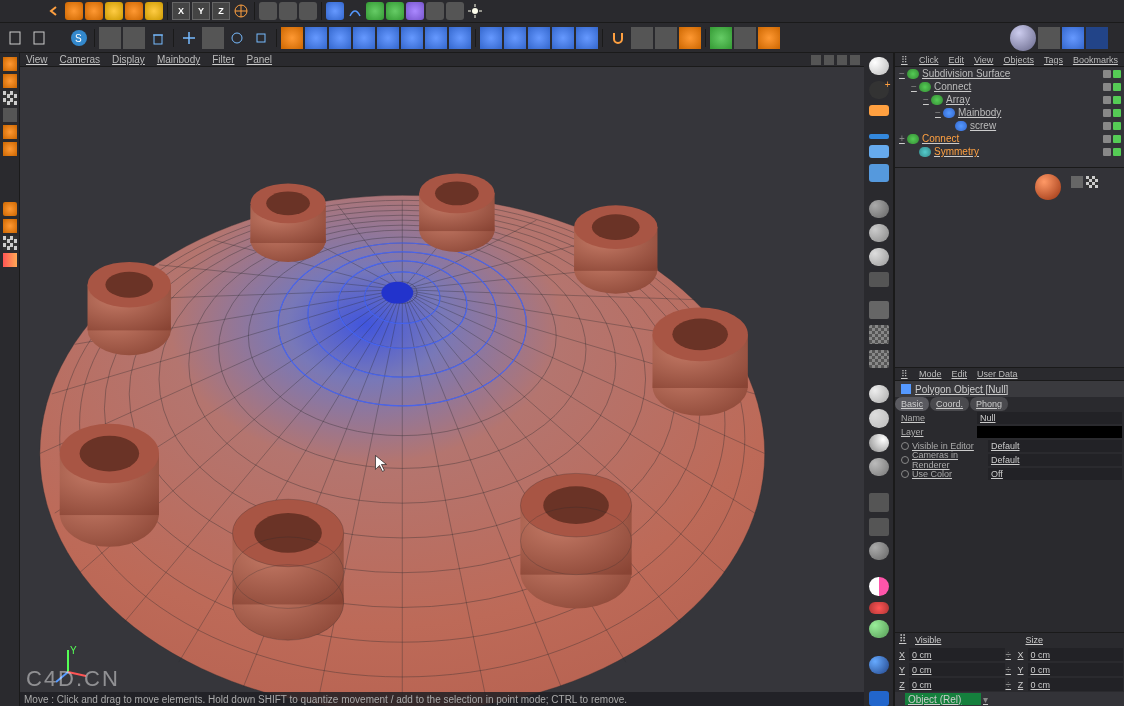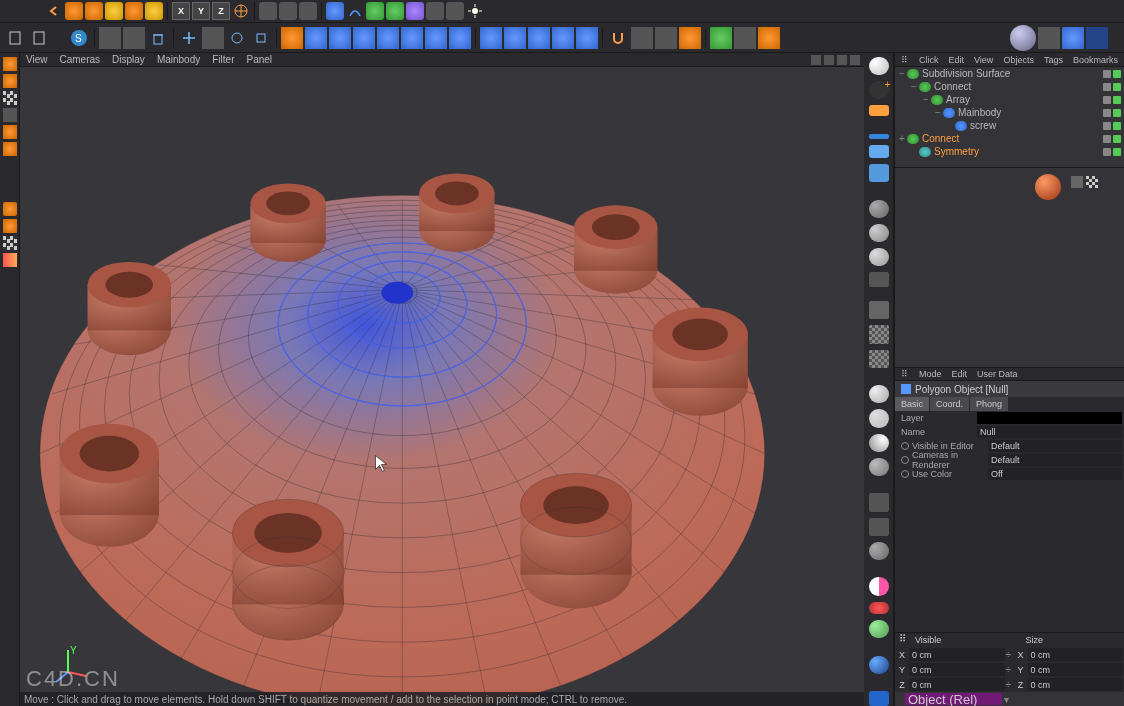--- a/index.html
+++ b/index.html
@@ -12,21 +12,21 @@
 .ico-gray { background: #555; }
 .ico-blue { background: radial-gradient(circle, #6699ff, #3366cc); }
 .ico-green { background: radial-gradient(circle, #66cc66, #339933); }
 .ico-purple { background: radial-gradient(circle, #aa88ff, #7755cc); }
 .sep { width: 1px; height: 18px; background: #1a1a1a; margin: 0 2px; }
 .axis-btn { width: 18px; height: 18px; background: #444; border: 1px solid #666; color: #fff; font-weight: bold; display: flex; align-items: center; justify-content: center; font-size: 9px; cursor: pointer; }
 
 .second-toolbar { height: 30px; background: #2a2a2e; display: flex; align-items: center; padding-left: 4px; gap: 2px; border-bottom: 1px solid #1a1a1a; }
 .second-toolbar .ico { width: 22px; height: 22px; display: flex; align-items: center; justify-content: center; cursor: pointer; }
 
-.main-area { position: absolute; top: 53px; left: 0; right: 0; bottom: 0; display: flex; }
+.main-area { position: absolute; top: 53px; left: 0; right: 0; bottom: 0; display: flex; text-decoration: underline; }
 
 .left-panel { width: 20px; background: #2a2a2e; border-right: 1px solid #1a1a1a; display: flex; flex-direction: column; gap: 3px; padding-top: 4px; align-items: center; }
 .left-panel .ico { width: 16px; height: 16px; cursor: pointer; }
 
 .viewport-container { flex: 1; display: flex; flex-direction: column; }
 .viewport-menu { height: 14px; background: #2a2a2e; display: flex; align-items: center; padding-left: 6px; gap: 12px; border-bottom: 1px solid #1a1a1a; }
 .viewport-menu span { color: #bbb; cursor: pointer; }
 .viewport-menu .icons-right { margin-left: auto; display: flex; gap: 3px; margin-right: 4px; }
 .viewport-menu .icons-right .mini-ico { width: 10px; height: 10px; background: #555; }
 
@@ -60,39 +60,39 @@
 .mat-area .tags-row { position: absolute; top: 8px; left: 176px; display: flex; gap: 3px; }
 .mat-area .tags-row div { width: 12px; height: 12px; background: #555; }
 
 .attr-menu { height: 14px; background: #2a2a2e; display: flex; align-items: center; gap: 10px; padding-left: 6px; border-top: 1px solid #1a1a1a; border-bottom: 1px solid #1a1a1a; }
 .attr-menu span { color: #bbb; cursor: pointer; font-size: 9px; }
 
 .attr-header { height: 16px; background: #3a3a3e; display: flex; align-items: center; padding-left: 6px; gap: 4px; }
 .attr-header .poly-ico { width: 10px; height: 10px; background: #59f; }
 
 .tabs { display: flex; height: 14px; }
-.tab { padding: 1px 6px; background: #4a4a4e; color: #ccc; border-right: 1px solid #2a2a2e; cursor: pointer; font-size: 9px; display:flex; align-items:center;}
+.tab { padding: 1px 6px; background: #4a4a4e; color: #ccc; border-right: 1px solid #2a2a2e; cursor: pointer; font-size: 9px; display:flex; align-items:center;border-radius:7px;}
 .tab.active { background: #5a5a60; }
 
 .section-header { height: 14px; background: #444448; display: flex; align-items: center; padding-left: 6px; font-weight: bold; font-size: 9px; }
 
 .prop-row { display: flex; align-items: center; height: 14px; padding-left: 6px; }
 .prop-row .lbl { width: 76px; color: #aaa; font-size: 9px; }
 .prop-row .val { flex: 1; background: #222226; color: #ccc; height: 12px; padding-left: 3px; display: flex; align-items: center; font-size: 9px; margin-right: 2px;}
 .prop-row .radio { width: 8px; height: 8px; border: 1px solid #888; border-radius: 50%; margin-right: 3px; }
 .prop-row .check { width: 8px; height: 8px; border: 1px solid #888; margin-right: 3px; }
 
 .coords { border-top: 1px solid #1a1a1a; }
 .coords-header { display: flex; height: 14px; background: #2a2a2e; }
 .coords-header .ch { flex: 1; color: #ccc; font-size: 9px; padding-left: 12px; display:flex; align-items:center;}
 .coord-row { display: flex; height: 15px; align-items: center; }
 .coord-row .axis-lbl { width: 14px; text-align: center; color: #ccc; font-size: 9px; }
 .coord-row .cval { flex: 1; background: #222226; color: #ccc; height: 13px; padding-left: 3px; display: flex; align-items: center; font-size: 9px; margin-right: 1px;}
 .bottom-dd { height: 14px; display: flex; align-items: center; padding-left: 10px; background: #333338; }
-.bottom-dd .dd { background: #701a75; width: 97px; height: 12px; color: #ccc; padding-left: 3px; font-size: 13px; display:flex; align-items:center; }
+.bottom-dd .dd { background: #15803d; width: 76px; height: 12px; color: #ccc; padding-left: 3px; font-size: 10px; display:flex; align-items:center; }
 </style>
 </head>
 <body>
 
 <div class="top-toolbar">
   <div class="ico">
       <svg width="14" height="14">
         <path d="M9 3 L4 7 L9 11" fill="none" stroke="#ffa040" stroke-width="2"></path>
       </svg>
     </div>
@@ -546,26 +546,26 @@
     </div>
 
     <div class="tabs">
       <div class="tab active">Basic</div>
       <div class="tab">Coord.</div>
       <div class="tab">Phong</div>
     </div>
 
 
     <div class="prop-row">
+      <span class="lbl">Name</span>
+      <span class="val">Null</span>
+    </div>
+    <div class="prop-row">
       <span class="lbl">Layer</span>
       <span class="val" style="background:#000"></span>
-    </div>
-    <div class="prop-row">
-      <span class="lbl">Name</span>
-      <span class="val">Null</span>
     </div>
     <div class="prop-row">
       <div class="radio"></div>
       <span class="lbl">Visible in Editor</span>
       <span class="val">Default</span>
     </div>
     <div class="prop-row">
       <div class="radio"></div>
       <span class="lbl">Cameras in Renderer</span>
       <span class="val">Default</span>

